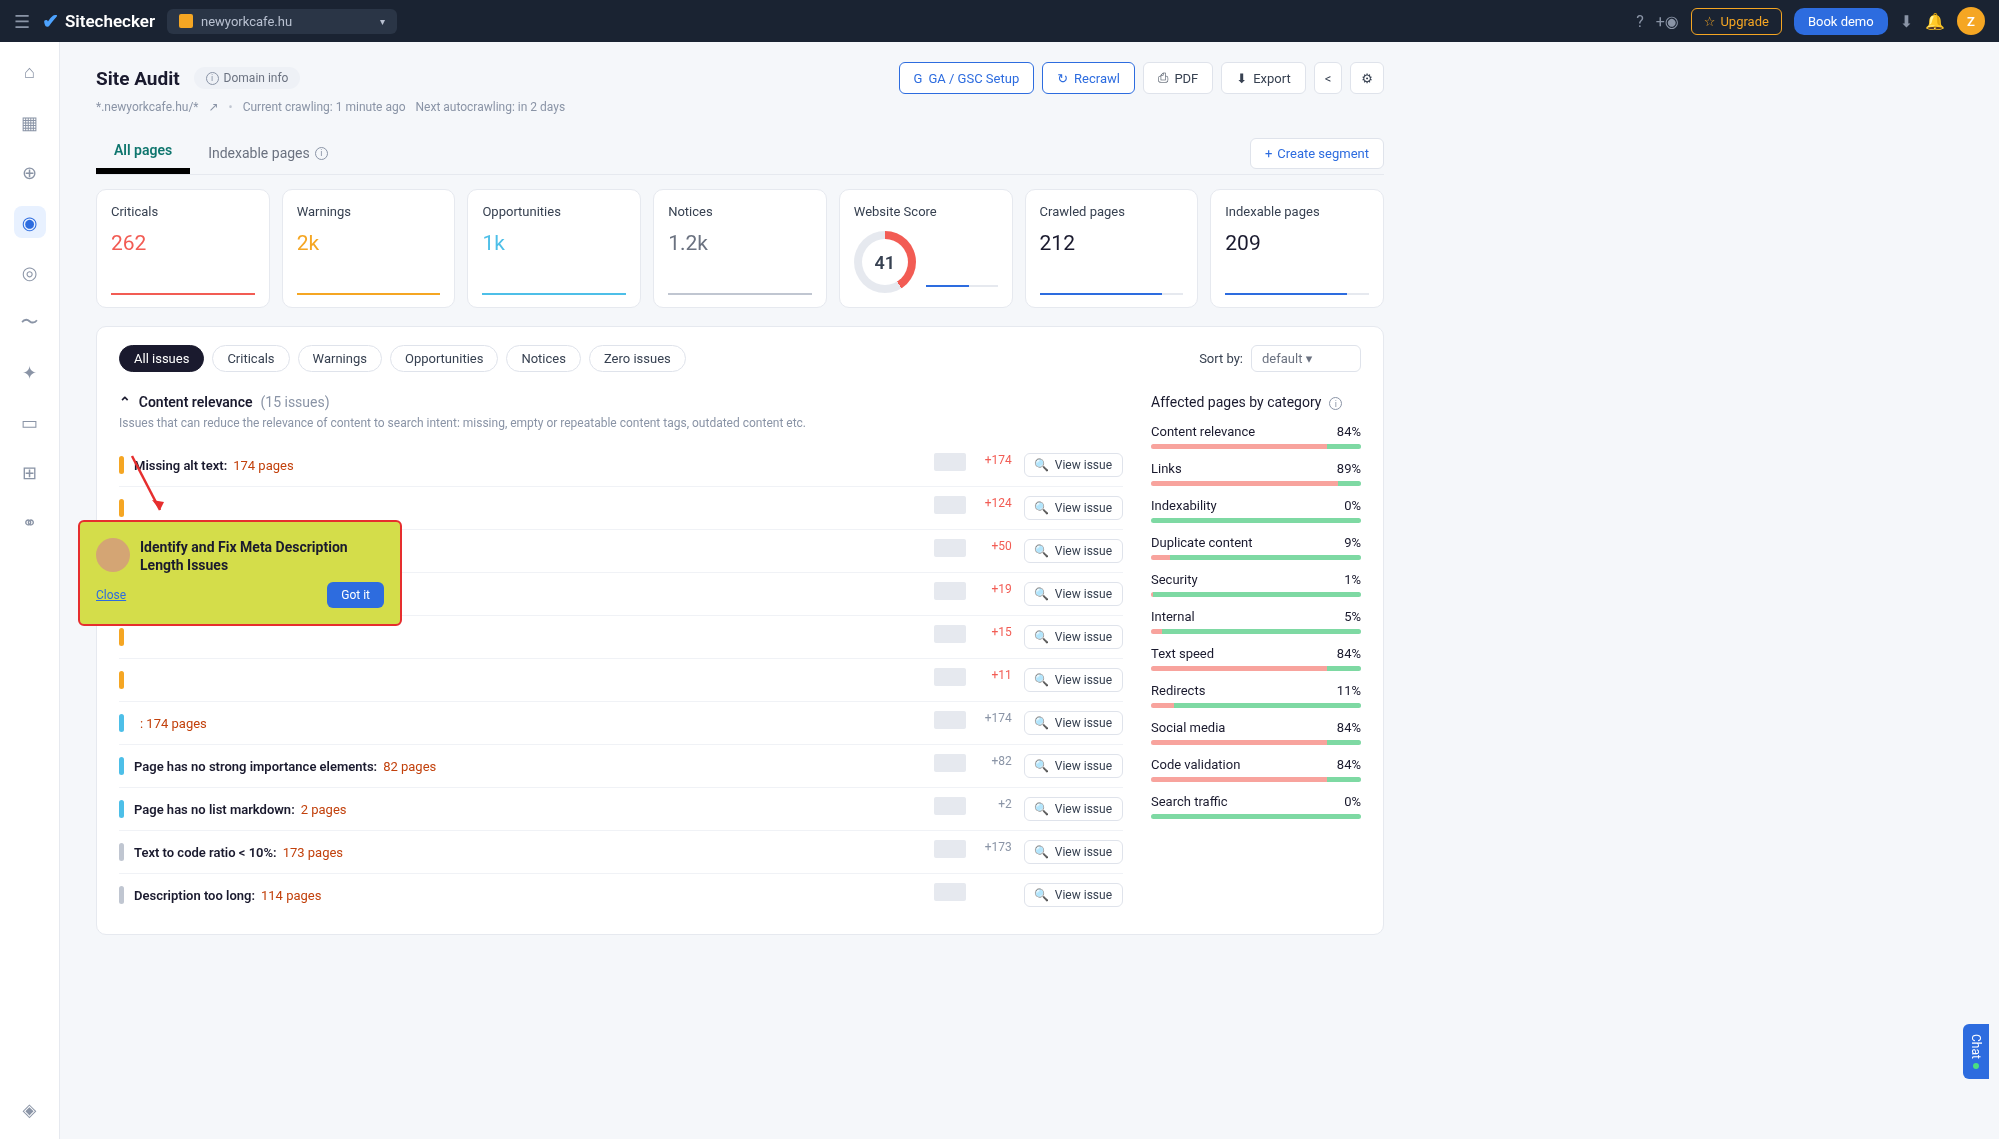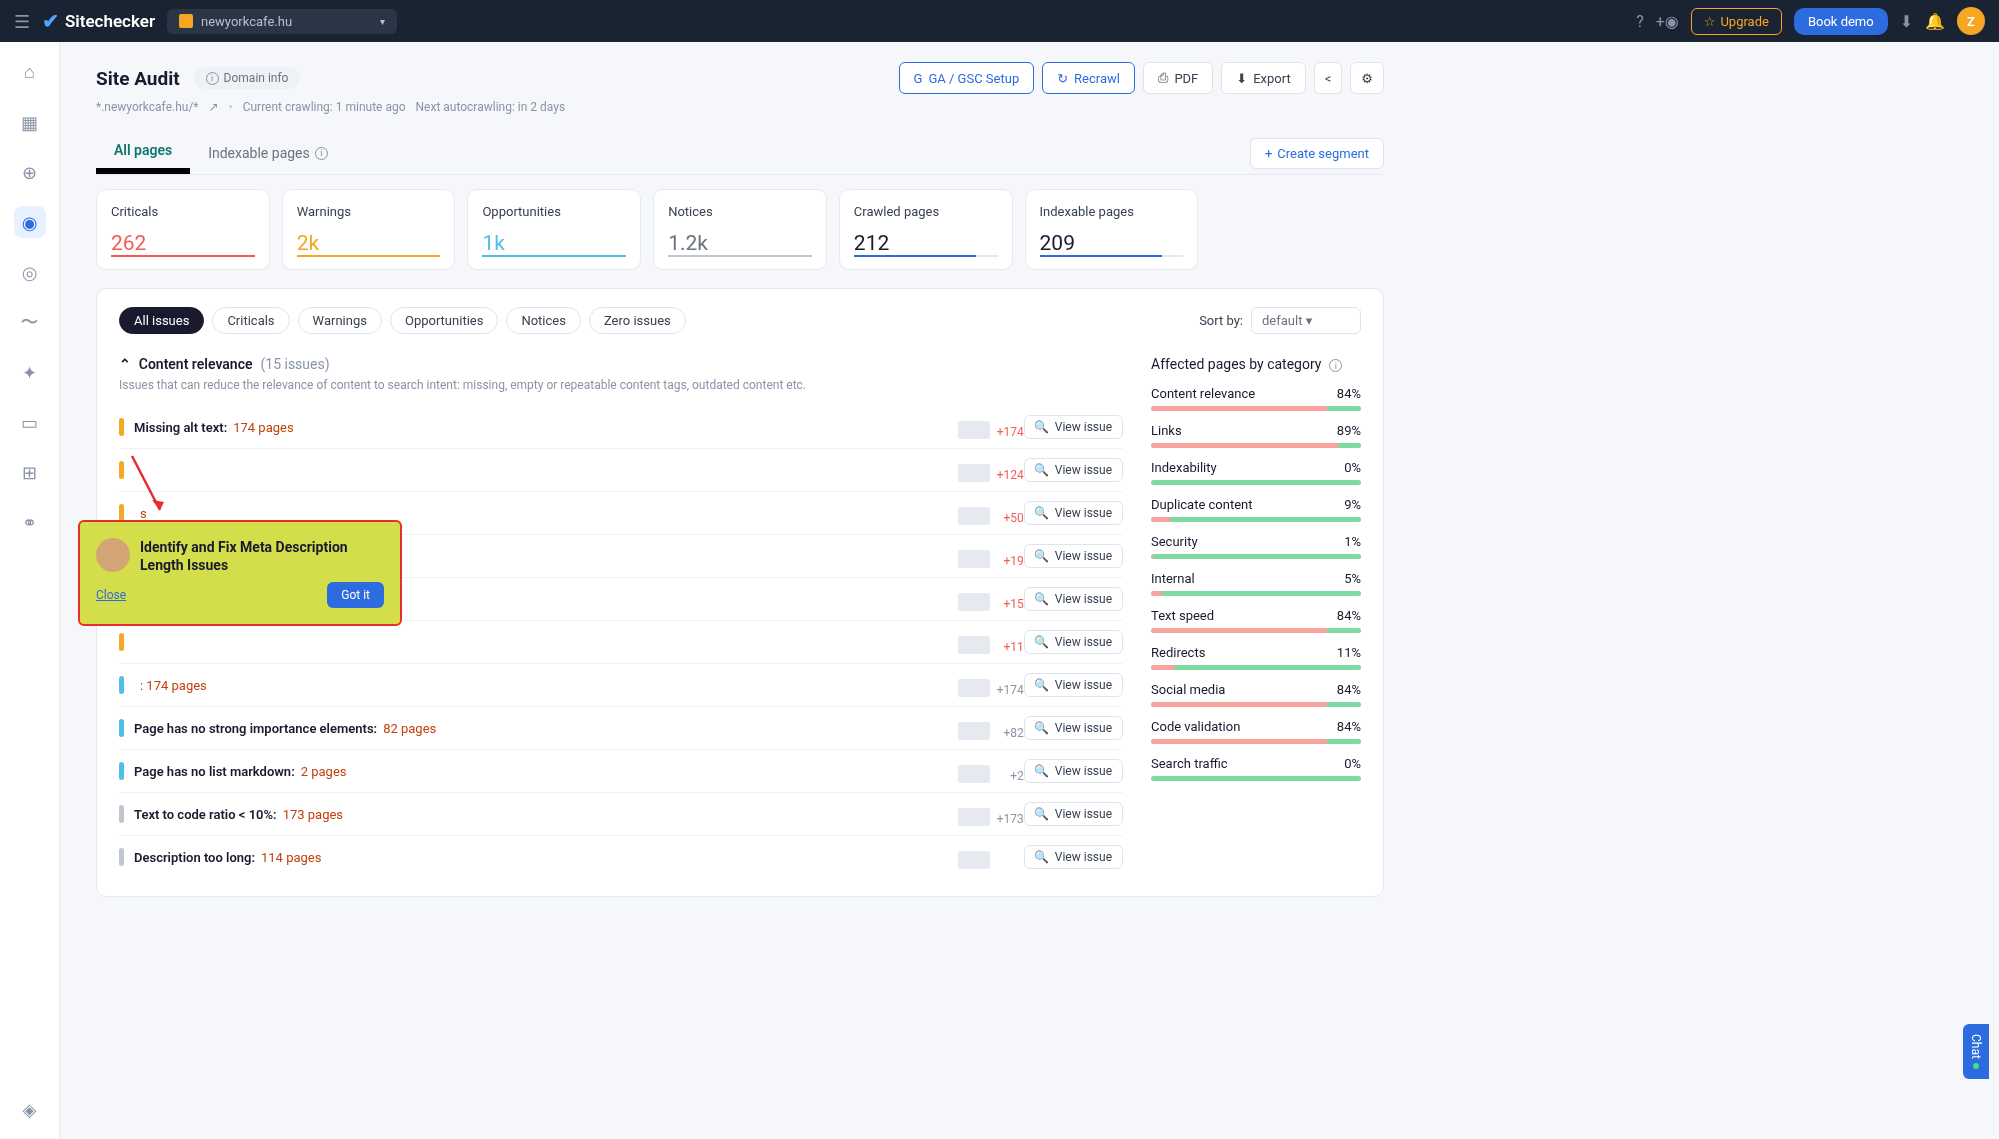--- a/index.html
+++ b/index.html
@@ -75,21 +75,21 @@
 .group-count{font-weight:400;color:#8a94a6}
 .group-desc{font-size:12px;color:#8a94a6;margin-bottom:14px}
 .issue-row{display:flex;align-items:center;padding:9px 0;border-top:1px solid #f0f2f6;font-size:13px}
 .issue-row:first-of-type{border-top:none}
 .sev{width:5px;height:18px;border-radius:3px;margin-right:10px;flex-shrink:0}
 .sev.orange{background:#f5a623}
 .sev.blue{background:#4dbfe8}
 .sev.gray{background:#c0c6d1}
 .issue-name{font-weight:600;margin-right:6px}
 .issue-pages{color:#c2410c}
-.issue-right{margin-left:auto;display:flex;align-items:flex-end;}
+.issue-right{margin-left:auto;display:flex;align-items:flex-start;gap:12px}
 .mini-bar{width:32px;height:18px;background:#e6e9ef;border-radius:2px}
 .delta{font-size:12px;color:#f25c54;min-width:34px;text-align:right}
 .delta.gray{color:#8a94a6}
 .view-issue{border:1px solid #dfe3eb;padding:4px 10px;border-radius:6px;font-size:12px;display:flex;align-items:center;gap:5px;cursor:pointer;color:#374151;background:#fff}
 .cats-right{width:210px}
 .cats-title{font-size:14px;font-weight:400;margin-bottom:14px;display:flex;align-items:flex-end;gap:8px}
 .cat-row{margin-bottom:12px;cursor:pointer}
 .cat-head{display:flex;justify-content:space-between;font-size:13px;margin-bottom:5px}
 .cat-bar{height:5px;border-radius:3px;display:flex;overflow:hidden;background:#e6e9ef}
 .cat-bar .r{background:#f8a39d}
@@ -224,20 +224,31 @@
             <div class="fill blue"></div>
           </div>
         </div>
       <div class="stat-card">
           <div class="stat-label">Notices</div>
           <div class="stat-value gray">1.2k</div>
           <div class="stat-bar">
             <div class="fill gray"></div>
           </div>
         </div>
+      <div class="stat-card score">
+          <div class="stat-label">Website Score</div>
+          <div class="score-row">
+            <div class="score-circle">
+              <span class="score-num">41</span>
+            </div>
+            <div class="score-bar">
+              <div class="f"></div>
+            </div>
+          </div>
+        </div>
       <div class="stat-card">
           <div class="stat-label">Crawled pages</div>
           <div class="stat-value dark">212</div>
           <div class="stat-bar">
             <div class="fill navy"></div>
           </div>
         </div>
       <div class="stat-card">
           <div class="stat-label">Indexable pages</div>
           <div class="stat-value dark">209</div>

